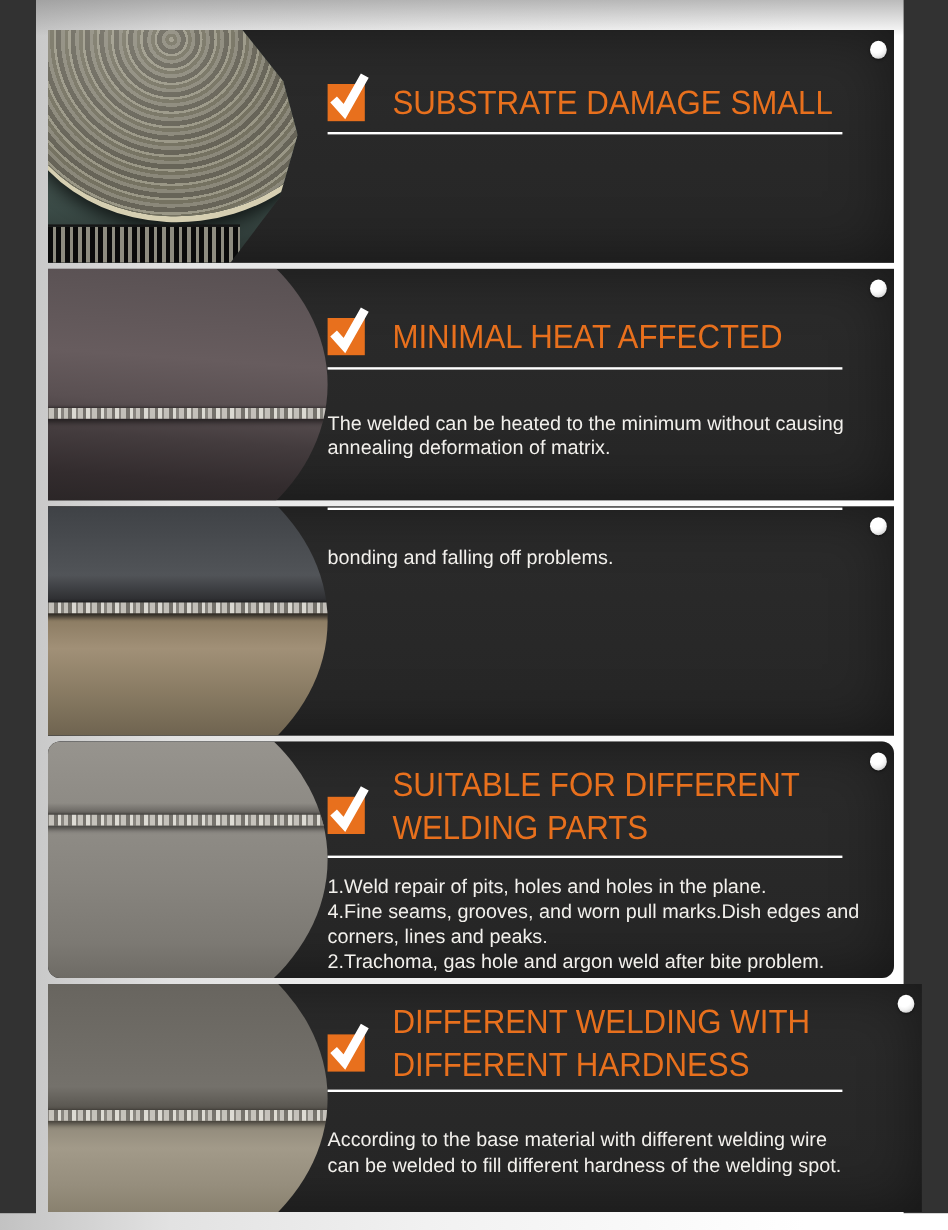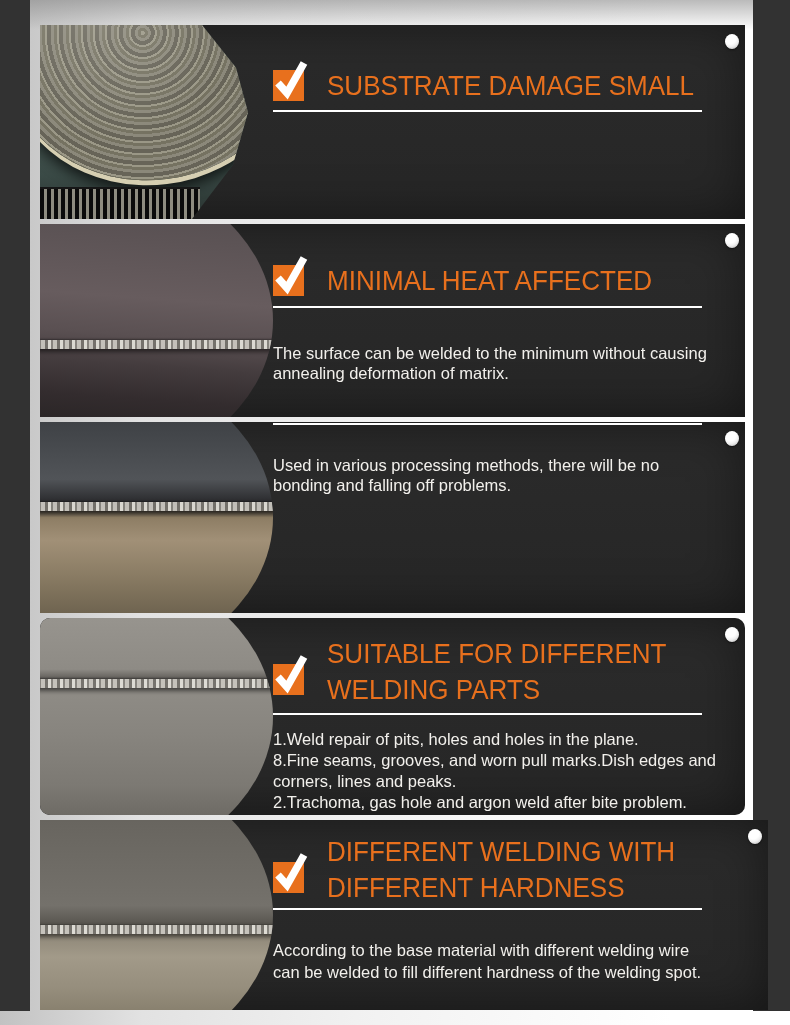--- a/index.html
+++ b/index.html
@@ -124,37 +124,36 @@
           <rect x="0" y="14" width="31" height="31" fill="#e8701d"></rect>
           <path d="M5 27 L14 37 L31 7" fill="none" stroke="#ffffff" stroke-width="7.5"></path>
         </svg>
         <div class="title-wrap">
           <div class="t">MINIMAL HEAT AFFECTED</div>
           <div class="t"></div>
         </div>
       </div>
       <div class="rule"></div>
       <div class="body">
-        <div>The surface can be welded to the minimum without causing</div>
+        <div>The welded can be heated to the minimum without causing</div>
         <div>annealing deformation of matrix.</div>
       </div>
     </div>
   </section>
 
   <section class="panel p3">
     <div class="photo">
       <div class="photo-img photo-round">
         <div class="seam"></div>
       </div>
     </div>
     <div class="dot"></div>
     <div class="content">
       <div class="rule"></div>
       <div class="body">
-        <div>Used in various processing methods, there will be no</div>
         <div>bonding and falling off problems.</div>
       </div>
     </div>
   </section>
 
   <section class="panel p4">
     <div class="photo">
       <div class="photo-img photo-round">
         <div class="seam"></div>
       </div>
@@ -167,21 +166,21 @@
           <path d="M5 27 L14 37 L31 7" fill="none" stroke="#ffffff" stroke-width="7.5"></path>
         </svg>
         <div class="title-wrap">
           <div class="t">SUITABLE FOR DIFFERENT</div>
           <div class="t">WELDING PARTS</div>
         </div>
       </div>
       <div class="rule"></div>
       <div class="body">
         <div>1.Weld repair of pits, holes and holes in the plane.</div>
-        <div>8.Fine seams, grooves, and worn pull marks.Dish edges and</div>
+        <div>4.Fine seams, grooves, and worn pull marks.Dish edges and</div>
         <div>corners, lines and peaks.</div>
         <div>2.Trachoma, gas hole and argon weld after bite problem.</div>
       </div>
     </div>
   </section>
 
   <section class="panel p5">
     <div class="photo">
       <div class="photo-img photo-round">
         <div class="seam"></div>

